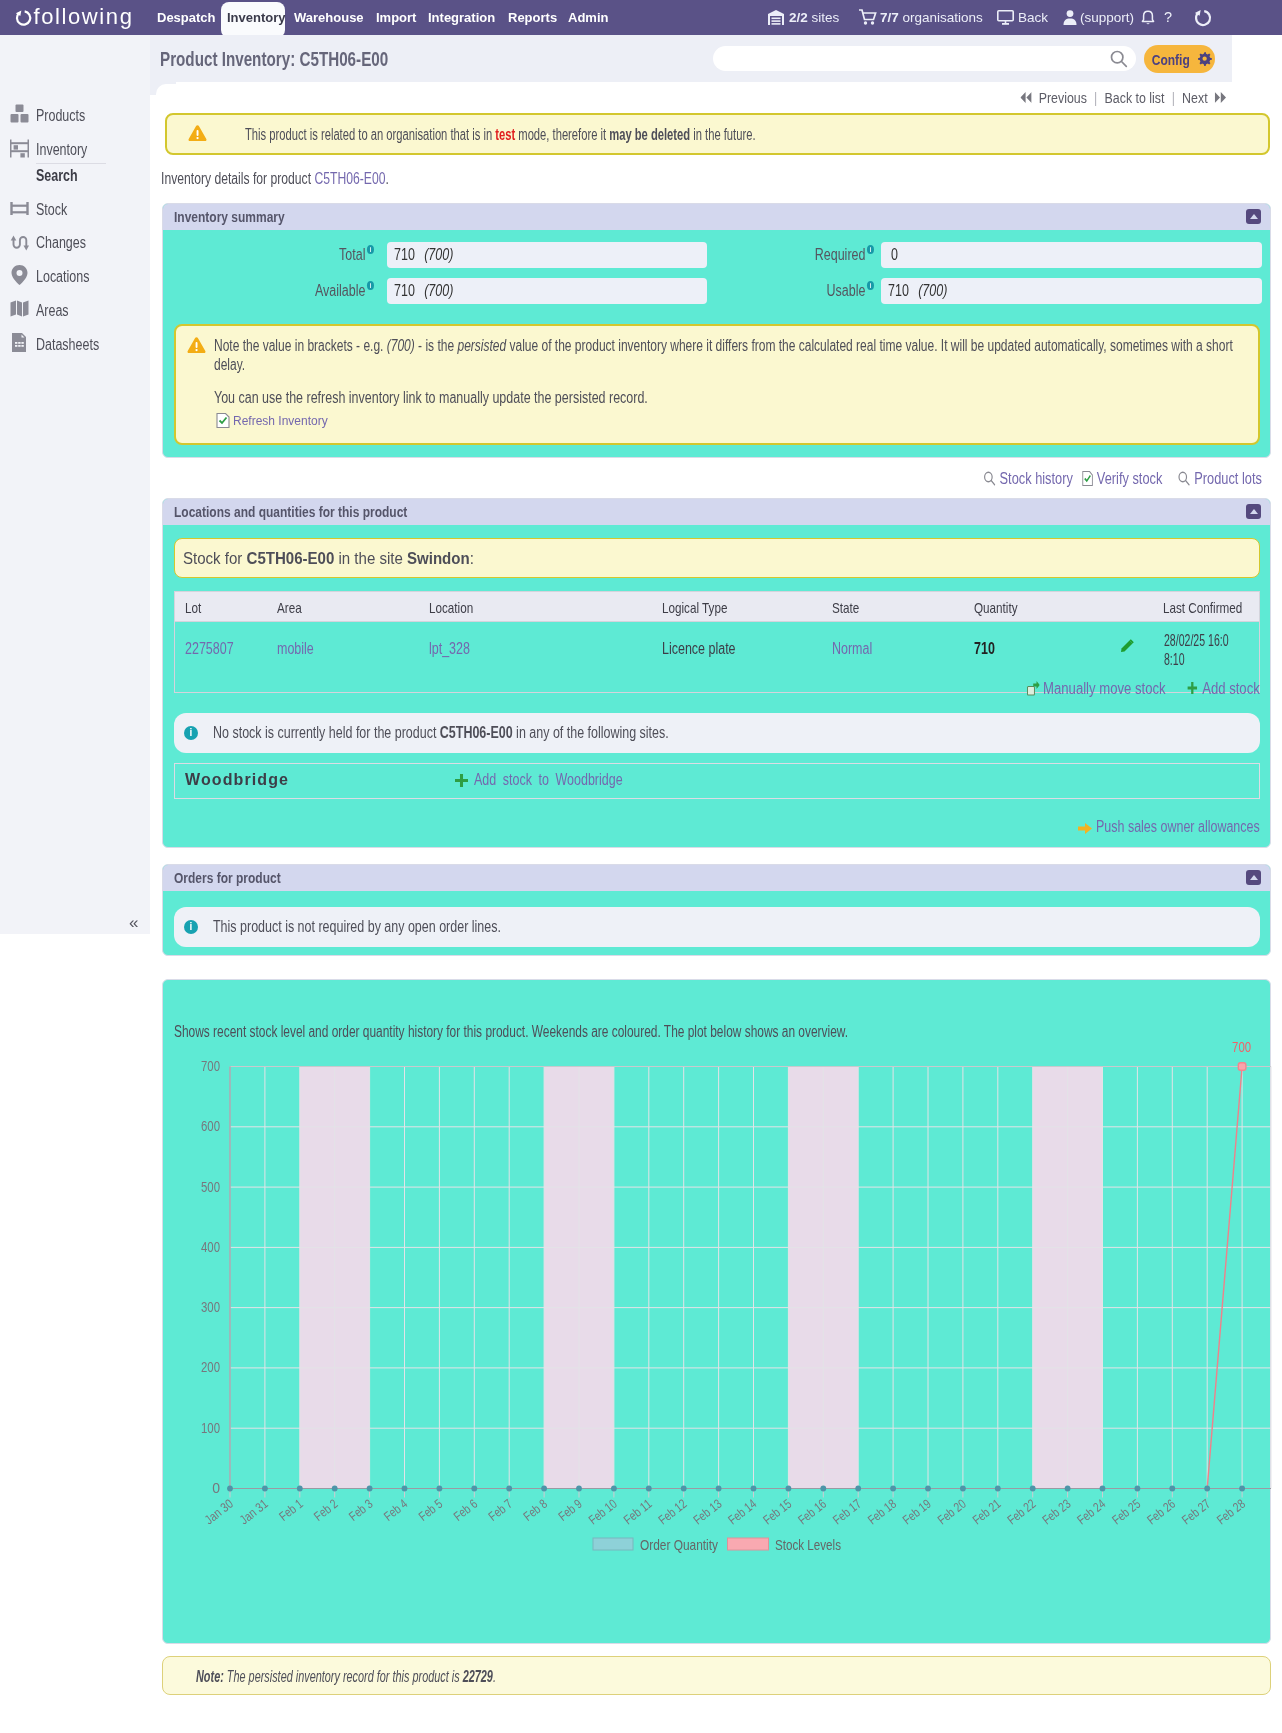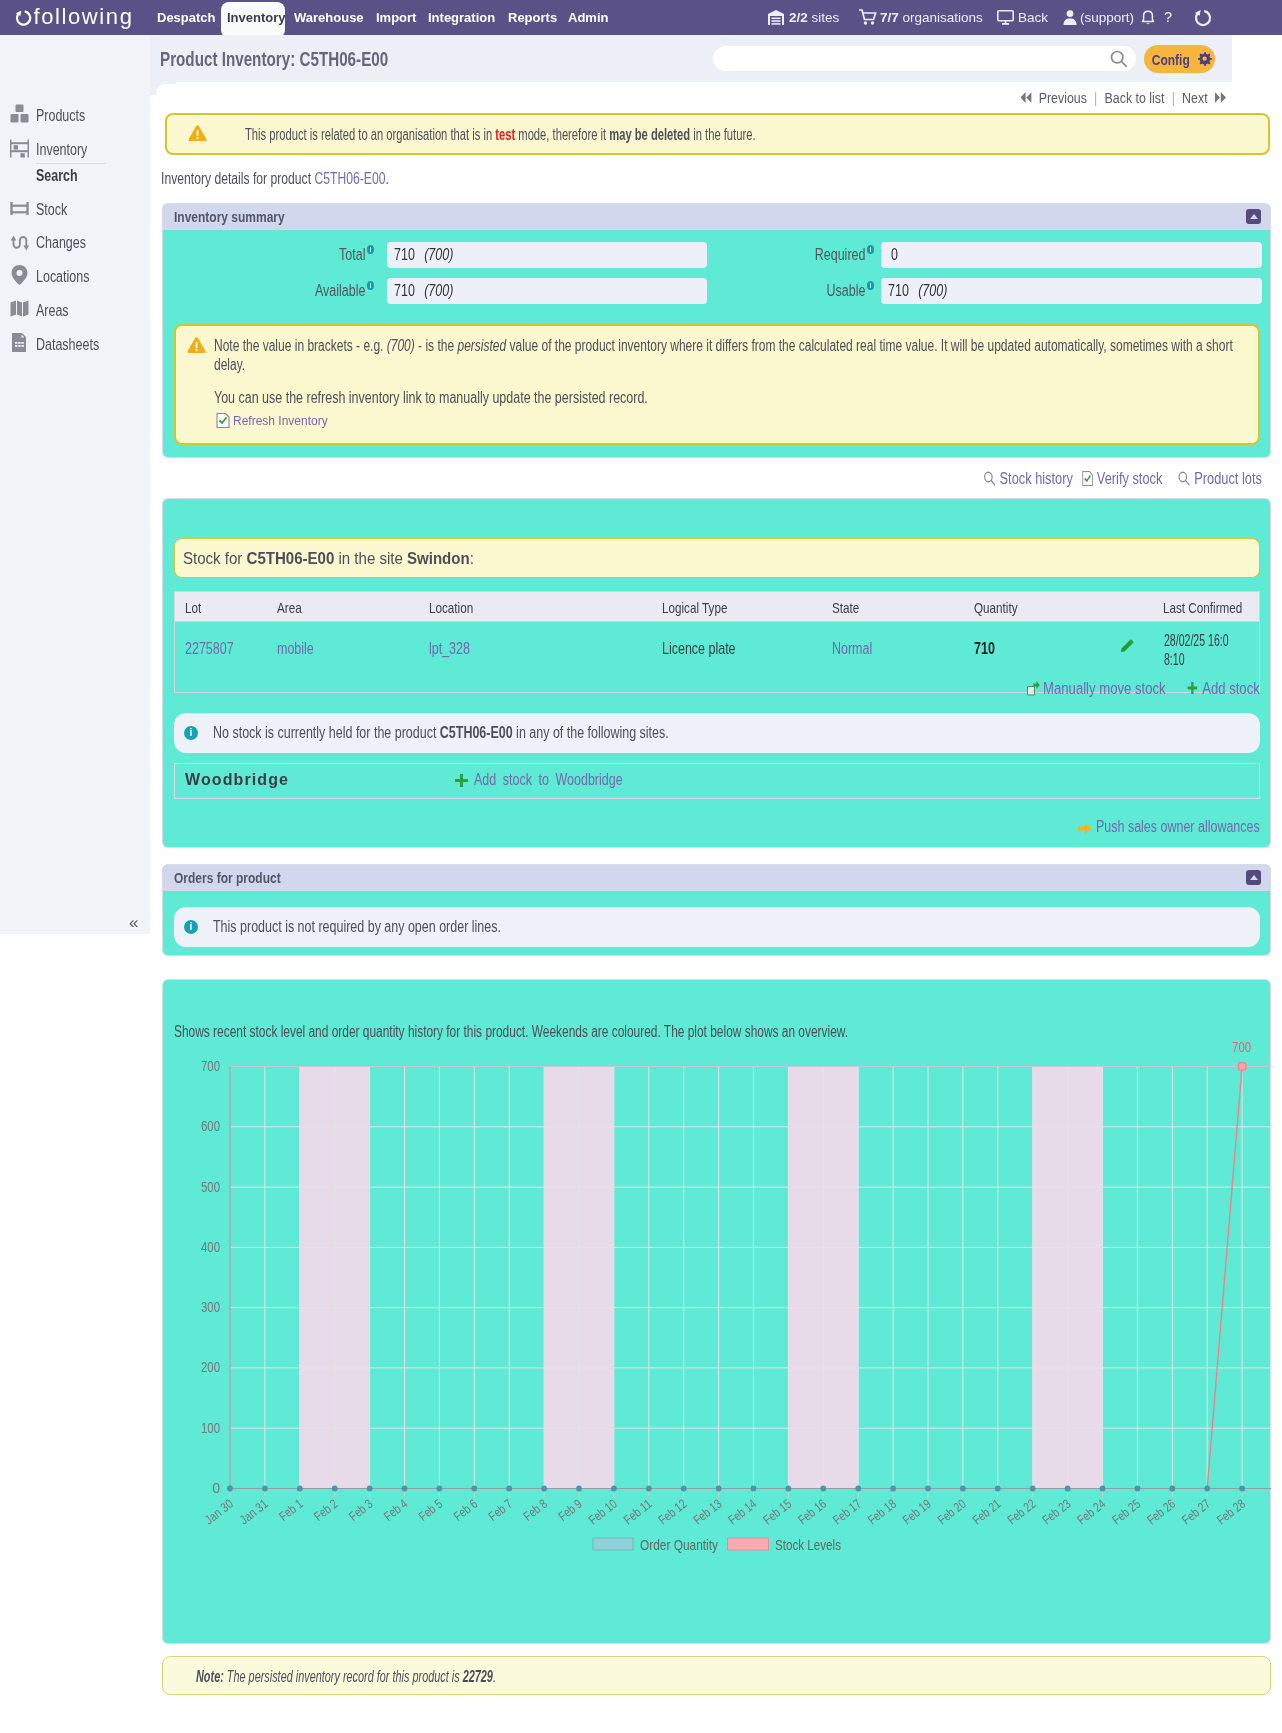--- a/index.html
+++ b/index.html
@@ -249,20 +249,24 @@
     </svg>
     <a class="link" href="#">Verify stock</a>
     <svg style="margin-left:20px;margin-right:5px;" width="15" height="15" viewBox="0 0 15 15">
       <circle cx="6" cy="6" r="4.7" fill="none" stroke="#8a8a92" stroke-width="1.5"></circle>
       <line x1="9.5" y1="9.5" x2="13.8" y2="13.8" stroke="#8a8a92" stroke-width="1.5" stroke-linecap="round"></line>
     </svg>
     <a class="link" href="#">Product lots</a>
   </div>
 
   <div class="panel" style="top:498px;height:350px;">
+    <div class="phead">
+        <span class="ptitle2">Locations and quantities for this product</span>
+        <span class="collapse"></span>
+      </div>
     <div class="yellowbox" style="left:11px;top:39px;width:1086px;height:40px;border-width:1.5px;"></div>
     <div class="txt" style="left:20px;top:51px;transform:scaleX(0.94);">Stock for <b>C5TH06-E00</b> in the site <b>Swindon</b>:</div>
 
     <div class="abs" style="left:11px;top:92px;width:1086px;height:102px;border:1px solid #d4d4dc;box-sizing:border-box;">
       <div class="abs" style="left:0;top:0;width:1084px;height:29px;background:#e9eaf2;border-bottom:1px solid #d4d4dc;"></div>
       <div class="abs thd" style="left:10px;top:7px;">Lot</div>
       <div class="abs thd" style="left:102px;top:7px;">Area</div>
       <div class="abs thd" style="left:254px;top:7px;">Location</div>
       <div class="abs thd" style="left:487px;top:7px;">Logical Type</div>
       <div class="abs thd" style="left:657px;top:7px;">State</div>

